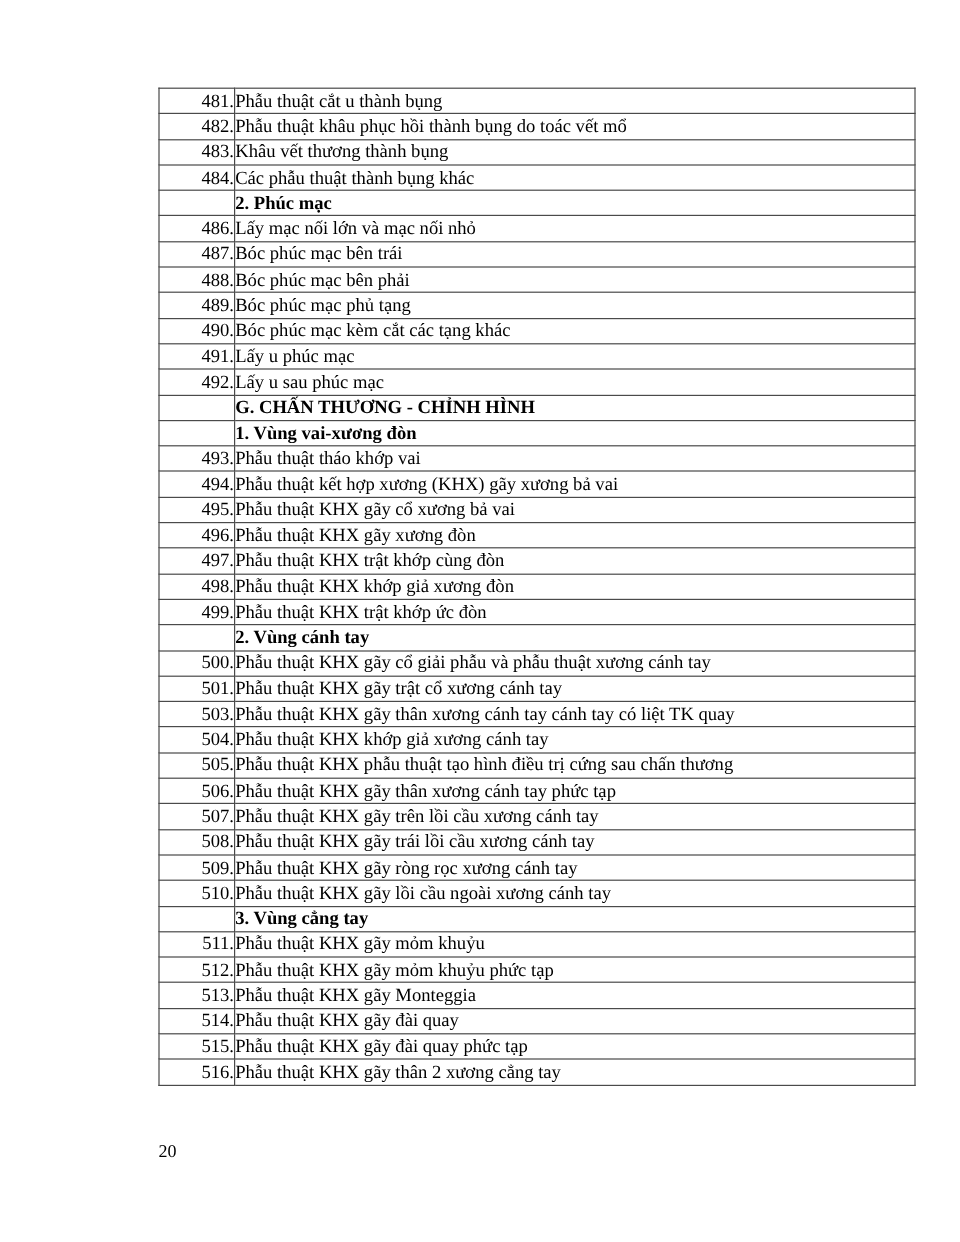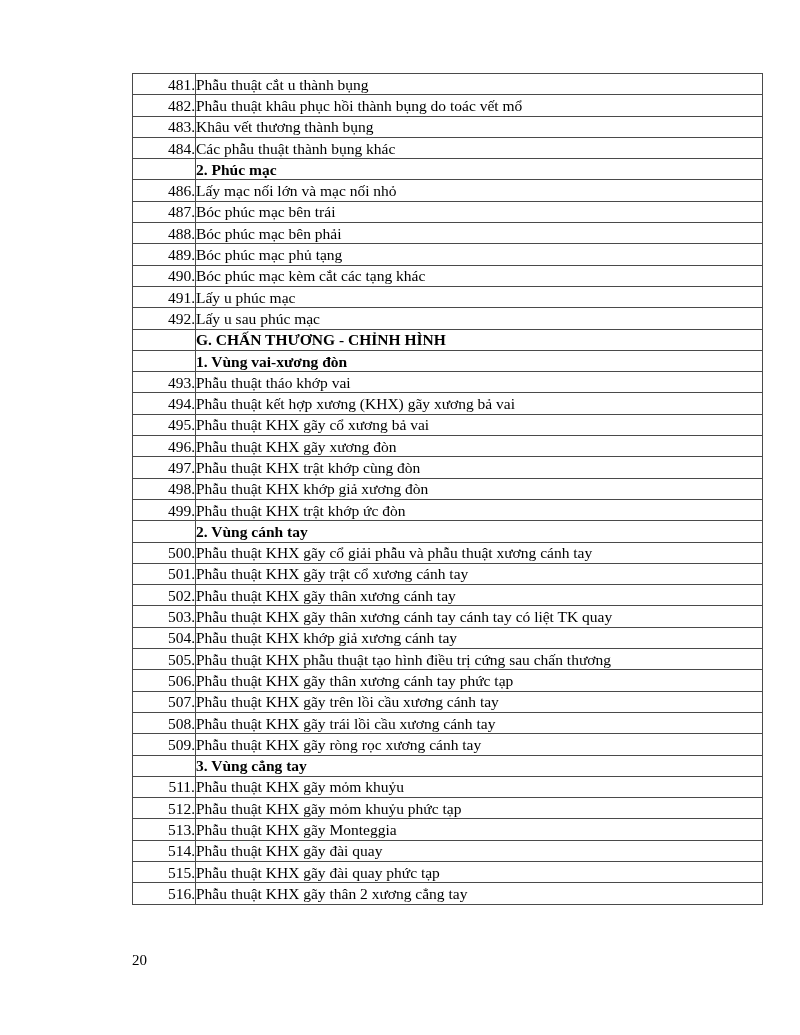--- a/index.html
+++ b/index.html
@@ -156,24 +156,20 @@
         </tr>
         <tr>
           <td class="col-num">500.</td>
           <td class="col-desc">Phẫu thuật KHX gãy cổ giải phẫu và phẫu thuật xương cánh tay</td>
         </tr>
         <tr>
           <td class="col-num">501.</td>
           <td class="col-desc">Phẫu thuật KHX gãy trật cổ xương cánh tay</td>
         </tr>
         <tr>
-          <td class="col-num">502.</td>
-          <td class="col-desc">Phẫu thuật KHX gãy thân xương cánh tay</td>
-        </tr>
-        <tr>
           <td class="col-num">503.</td>
           <td class="col-desc">Phẫu thuật KHX gãy thân xương cánh tay cánh tay có liệt TK quay</td>
         </tr>
         <tr>
           <td class="col-num">504.</td>
           <td class="col-desc">Phẫu thuật KHX khớp giả xương cánh tay</td>
         </tr>
         <tr>
           <td class="col-num">505.</td>
           <td class="col-desc">Phẫu thuật KHX phẫu thuật tạo hình điều trị cứng sau chấn thương</td>
@@ -186,20 +182,24 @@
           <td class="col-num">507.</td>
           <td class="col-desc">Phẫu thuật KHX gãy trên lồi cầu xương cánh tay</td>
         </tr>
         <tr>
           <td class="col-num">508.</td>
           <td class="col-desc">Phẫu thuật KHX gãy trái lồi cầu xương cánh tay</td>
         </tr>
         <tr>
           <td class="col-num">509.</td>
           <td class="col-desc">Phẫu thuật KHX gãy ròng rọc xương cánh tay</td>
+        </tr>
+        <tr>
+          <td class="col-num">510.</td>
+          <td class="col-desc">Phẫu thuật KHX gãy lồi cầu ngoài xương cánh tay</td>
         </tr>
         <tr>
           <td class="col-num"></td>
           <td class="col-desc section">3. Vùng cẳng tay</td>
         </tr>
         <tr>
           <td class="col-num">511.</td>
           <td class="col-desc">Phẫu thuật KHX gãy mỏm khuỷu</td>
         </tr>
         <tr>

